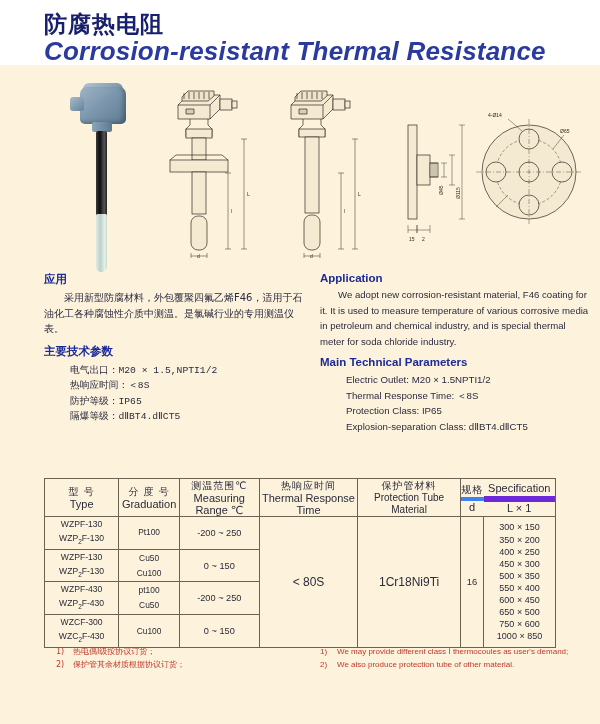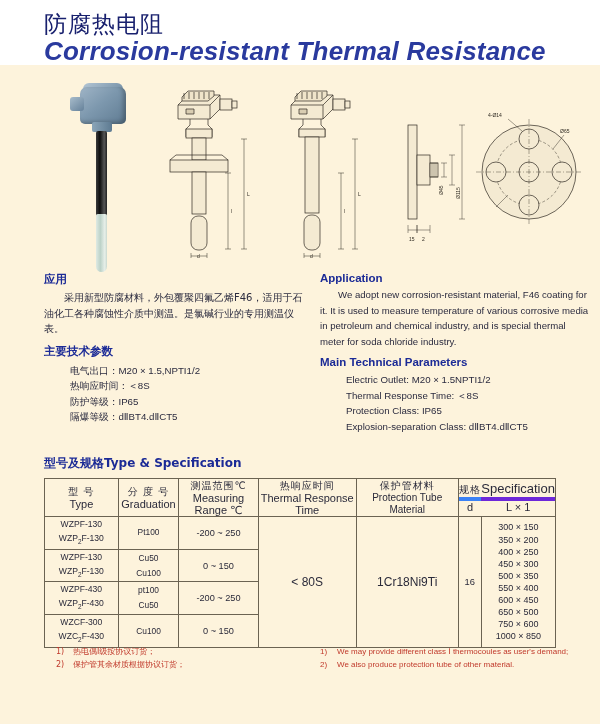--- a/index.html
+++ b/index.html
@@ -12,21 +12,21 @@
   }
   .page{position:relative;width:600px;height:724px;background:#fdf3dc;}
 
   
   .header{
     position:absolute;left:0;top:0;width:600px;height:65px;
     background:#ffffff;
   }
   .title-cn{
     position:absolute;left:44px;top:9px;
-    font-size:23px;font-weight:normal;letter-spacing:1px;
+    font-size:23px;font-weight:bold;letter-spacing:1px;
     color:#18206e;
     font-family:"DejaVu Sans","Liberation Sans",sans-serif;
   }
   .title-en{
     position:absolute;left:44px;top:36px;
     font-size:26px;font-weight:bold;font-style:italic;
     color:#2a3a9e;letter-spacing:0.2px;
   }
 
   
@@ -85,21 +85,21 @@
     text-indent:20px;
     font-family:"DejaVu Sans","Liberation Sans",sans-serif;
   }
   .para-en{
     font-size:9.6px;line-height:15.5px;color:#2b2b3f;margin:0;
     text-indent:18px;text-align:left;
   }
   .spec-list{list-style:none;margin:4px 0 0 0;padding:0 0 0 26px;}
   .spec-list li{
     font-size:9.7px;line-height:15.5px;color:#2b2b3f;white-space:nowrap;
-    font-family:Liberation Sans, sans-serif;
+    font-family:Liberation Mono, monospace;
   }
   .spec-list.en li{font-family:"Liberation Sans",sans-serif;font-size:9.7px;}
   .block2{margin-top:7px;}
 
   
   .tbl-title{
     position:absolute;left:44px;top:455px;
     font-size:12px;font-weight:bold;color:#1b2a96;
     font-family:"DejaVu Sans","Liberation Sans",sans-serif;
   }
@@ -288,21 +288,20 @@
       <div class="sec-head-en">Main Technical Parameters</div>
       <ul class="spec-list en">
         <li>Electric Outlet: M20 × 1.5NPTI1/2</li>
         <li>Thermal Response Time:  ＜8S</li>
         <li>Protection Class:  IP65</li>
         <li>Explosion-separation Class:  dⅡBT4.dⅡCT5</li>
       </ul>
     </div>
   </div>
 
-  <div class="tbl-title">型号及规格Type &amp; Specification</div>
 
   <table class="spec">
     <colgroup>
       <col style="width:84px">
         <col style="width:62px">
         <col style="width:86px">
       <col style="width:110px">
         <col style="width:112px">
         <col style="width:26px">
         <col style="width:74px">
@@ -327,21 +326,21 @@
         </th>
         <th class="hcell">
           <span class="h-cn">保护管材料</span>
           <span class="h-en small">Protection Tube Material</span>
         </th>
         <th class="hcell" style="border-right:none">
           <span class="h-cn" style="border-bottom:4px solid #3b82f6;display:block;padding-bottom:1px">规格</span>
           <span class="h-en">d</span>
         </th>
         <th class="hcell" style="border-left:none">
-          <span class="h-en" style="border-bottom:4px solid #6d28d9;display:block;padding-bottom:2px;font-size:13px">Specification</span>
+          <span class="h-en" style="border-bottom:6px solid #6d28d9;display:block;padding-bottom:2px;font-size:11px">Specification</span>
           <span class="h-en">L × 1</span>
         </th>
       </tr>
     </thead>
     <tbody>
 
       <tr>
         <td class="cell-type" rowspan="1">
           <div>WZPF-130</div>
           <div><span>WZP</span><sub>2</sub><span>F-130</span></div>

